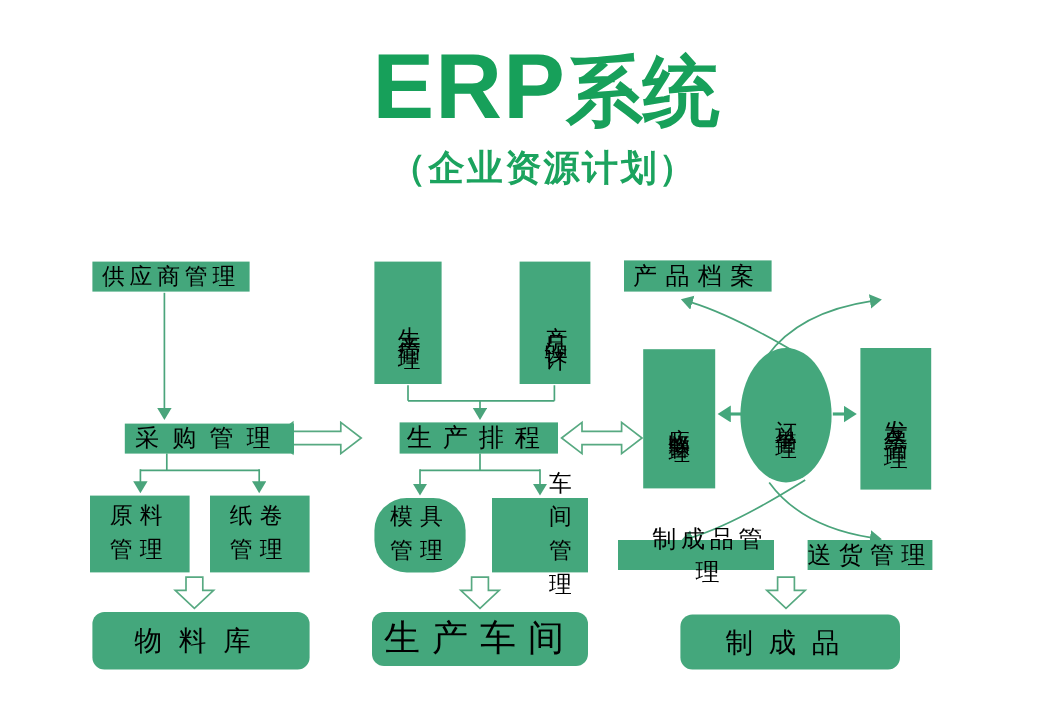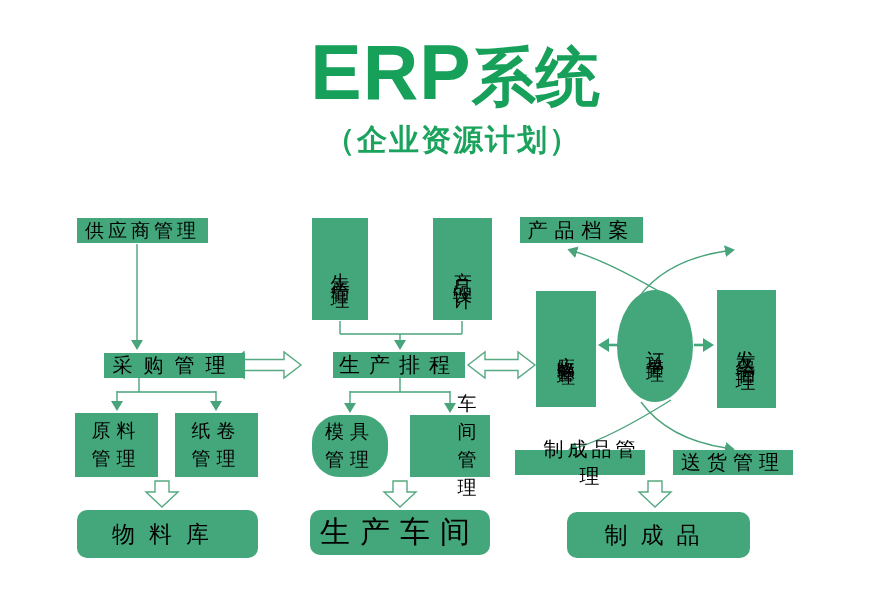--- a/index.html
+++ b/index.html
@@ -38,21 +38,21 @@
   .n-schedule      {left:333px; top:352px; width:132px; height:26px; font-size:21px; letter-spacing:9px;}
   .n-mold          {left:312px; top:415px; width:76px;  height:62px; font-size:19px; letter-spacing:6px; line-height:28px;border-radius:27px;}
   .n-workshop      {left:410px; top:415px; width:80px;  height:62px; font-size:19px; letter-spacing:6px; line-height:28px;padding-left:40px;}
   .n-prodworkshop  {left:310px; top:510px; width:180px; height:45px; font-size:30px; letter-spacing:10px;}
   .n-archive       {left:520px; top:217px; width:123px; height:26px; font-size:20px; letter-spacing:7px;}
   .n-marketing     {left:672px; top:217px; width:121px; height:26px; font-size:20px; letter-spacing:7px;}
   .n-receivables   {left:536px; top:291px; width:60px;  height:116px;font-size:18px; letter-spacing:3px;}
   .n-invoice       {left:717px; top:290px; width:59px;  height:118px;font-size:20px; letter-spacing:7px;}
   .n-order         {left:617px; top:290px; width:76px;  height:112px;font-size:18px; letter-spacing:5px; border-radius:50%;}
   .n-finishedmgmt  {left:515px; top:450px; width:130px; height:25px; font-size:20px; letter-spacing:4px;padding-left:23px;}
-  .n-delivery      {left:673px; top:450px; width:120px; height:25px; font-size:20px; letter-spacing:6px;}
+  .n-delivery      {left:673px; top:450px; width:104px; height:25px; font-size:20px; letter-spacing:6px;}
   .n-finished      {left:567px; top:512px; width:183px; height:46px; font-size:23px; letter-spacing:13px;}
   
   #wires{position:absolute;left:0;top:0;width:878px;height:591px;pointer-events:none;}
   .wire{stroke:#4aa47b;stroke-width:1.4;fill:none;}
   .wire-thick{stroke:#44a77c;stroke-width:2.6;fill:none;}
   .hollow{fill:#ffffff;stroke:#57a981;stroke-width:1.4;}
 </style>
 </head>
 <body>
 

